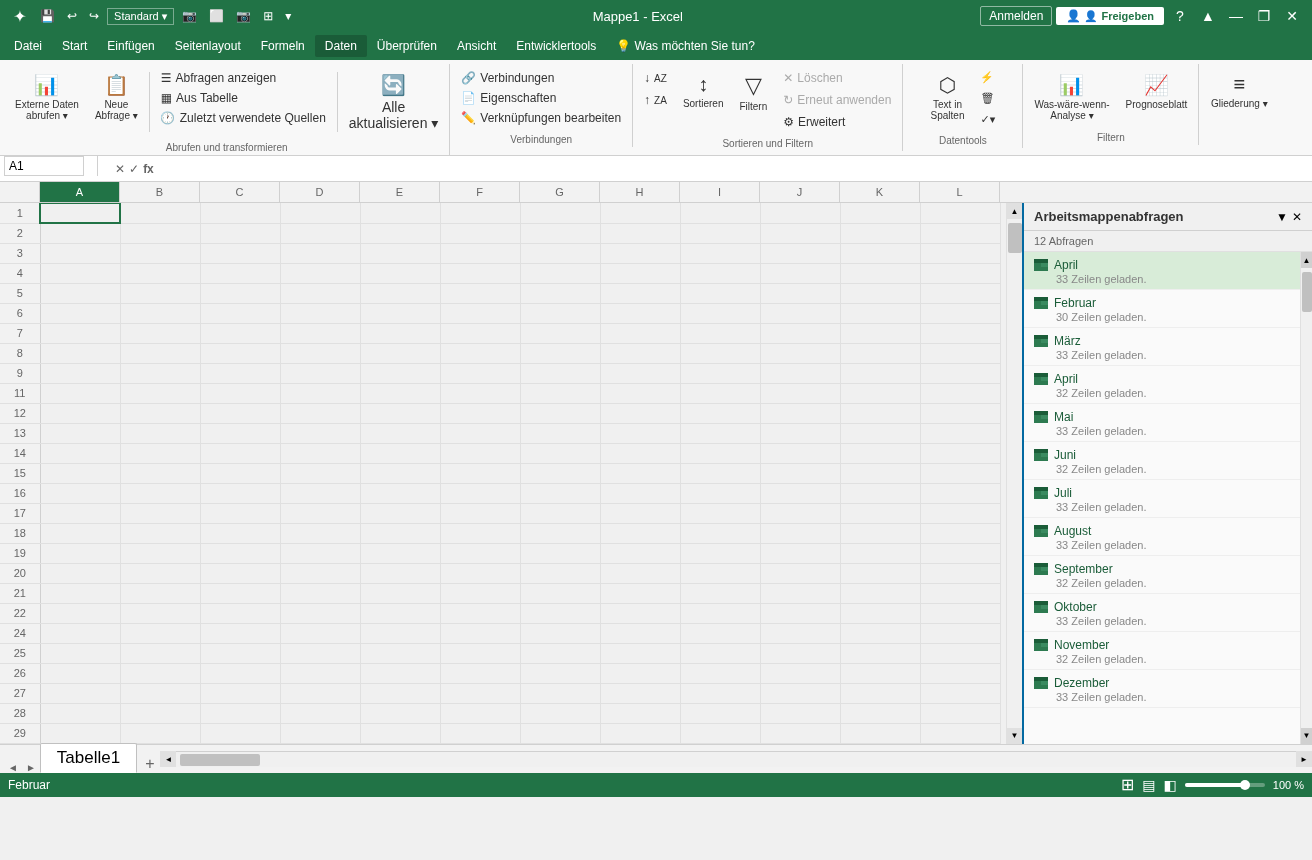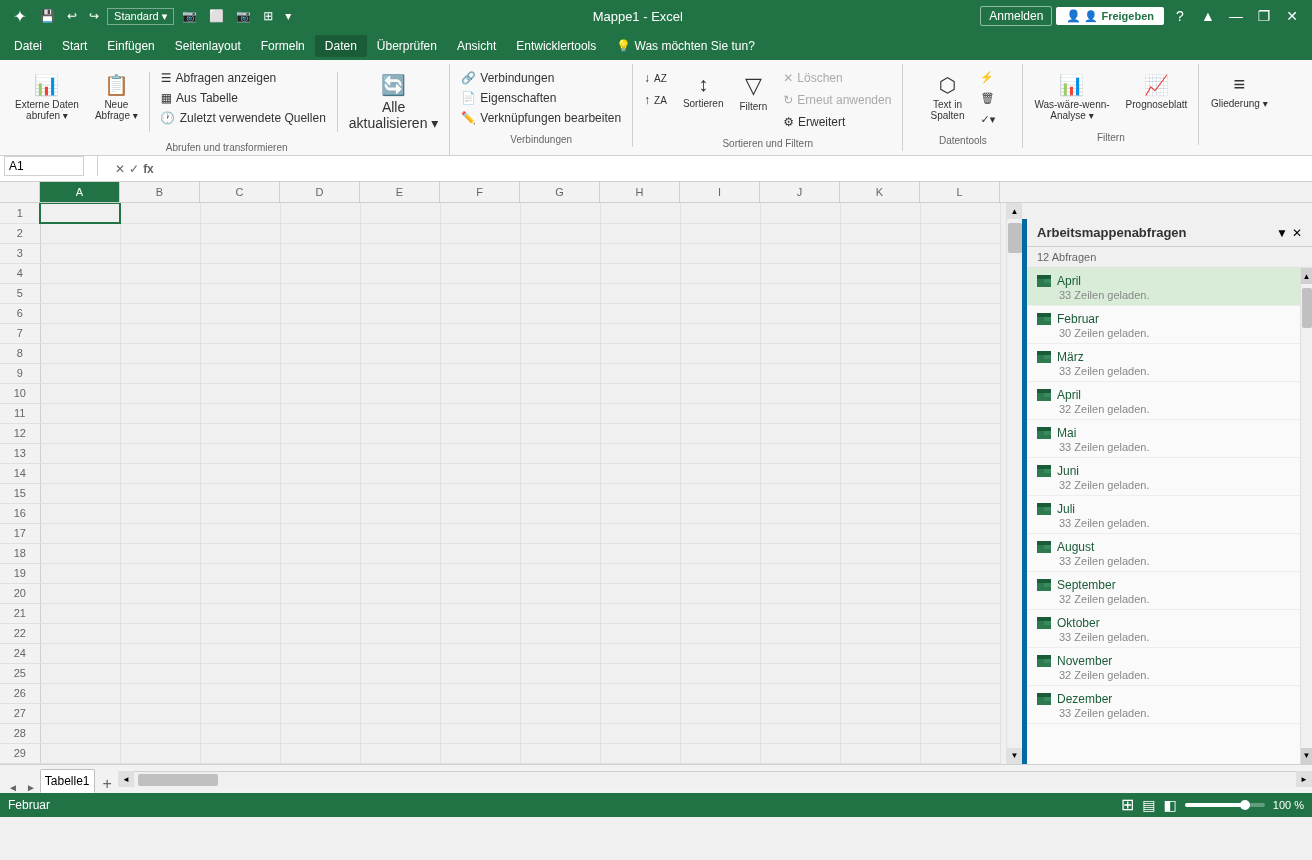--- a/index.html
+++ b/index.html
@@ -210,26 +210,26 @@
     .sheet-tabs-bar {
       background: #f2f2f2;
       border-top: 1px solid #d0d0d0;
       height: 28px;
       display: flex;
       align-items: flex-end;
       padding-left: 4px;
       gap: 0;
     }
     .sheet-tab {
-      padding: 4px 4px;
+      padding: 4px 16px;
       background: #e0e0e0;
       border: 1px solid #c0c0c0;
       border-bottom: none;
       cursor: pointer;
-      font-size: 12px;
+      font-size: 17px;
       border-radius: 2px 2px 0 0;
       margin-right: 2px;
     }
     .sheet-tab.active { background: white; border-bottom: 1px solid white; font-weight: 500; }
     .sheet-add-btn {
       background: none; border: none; cursor: pointer; font-size: 16px; color: #666;
       padding: 0 6px; display: flex; align-items: center;
     }
 
     
@@ -243,26 +243,25 @@
       font-size: 11px;
       justify-content: space-between;
     }
     .status-right { display: flex; align-items: center; gap: 8px; }
     .zoom-level { font-size: 11px; }
 
     
     .queries-panel {
       width: 290px;
       min-width: 290px;
-      border-left: 5px solid #0369a1;
+      border-left: 2px solid #0369a1;
       background: #fafafa;
       display: flex;
       flex-direction: column;
       overflow: hidden;
-      margin-top: 16px;
     }
     .queries-header {
       background: #f0f0f0;
       border-bottom: 1px solid #d0d0d0;
       padding: 6px 10px;
       display: flex;
       align-items: center;
       justify-content: space-between;
     }
     .queries-title {
@@ -695,35 +694,20 @@
                   <td class="grid-cell" style="width: 80px; min-width: 80px;"></td>
                   <td class="grid-cell" style="width: 80px; min-width: 80px;"></td>
                   <td class="grid-cell" style="width: 80px; min-width: 80px;"></td>
                   <td class="grid-cell" style="width: 80px; min-width: 80px;"></td>
                   <td class="grid-cell" style="width: 80px; min-width: 80px;"></td>
                   <td class="grid-cell" style="width: 80px; min-width: 80px;"></td>
                   <td class="grid-cell" style="width: 80px; min-width: 80px;"></td>
                 </tr>
                 <tr>
                   <td class="grid-row-header">9</td>
-                  <td class="grid-cell" style="width: 80px; min-width: 80px;"></td>
-                  <td class="grid-cell" style="width: 80px; min-width: 80px;"></td>
-                  <td class="grid-cell" style="width: 80px; min-width: 80px;"></td>
-                  <td class="grid-cell" style="width: 80px; min-width: 80px;"></td>
-                  <td class="grid-cell" style="width: 80px; min-width: 80px;"></td>
-                  <td class="grid-cell" style="width: 80px; min-width: 80px;"></td>
-                  <td class="grid-cell" style="width: 80px; min-width: 80px;"></td>
-                  <td class="grid-cell" style="width: 80px; min-width: 80px;"></td>
-                  <td class="grid-cell" style="width: 80px; min-width: 80px;"></td>
-                  <td class="grid-cell" style="width: 80px; min-width: 80px;"></td>
-                  <td class="grid-cell" style="width: 80px; min-width: 80px;"></td>
-                  <td class="grid-cell" style="width: 80px; min-width: 80px;"></td>
-                </tr>
-                <tr>
-                  <td class="grid-row-header">10</td>
                   <td class="grid-cell" style="width: 80px; min-width: 80px;"></td>
                   <td class="grid-cell" style="width: 80px; min-width: 80px;"></td>
                   <td class="grid-cell" style="width: 80px; min-width: 80px;"></td>
                   <td class="grid-cell" style="width: 80px; min-width: 80px;"></td>
                   <td class="grid-cell" style="width: 80px; min-width: 80px;"></td>
                   <td class="grid-cell" style="width: 80px; min-width: 80px;"></td>
                   <td class="grid-cell" style="width: 80px; min-width: 80px;"></td>
                   <td class="grid-cell" style="width: 80px; min-width: 80px;"></td>
                   <td class="grid-cell" style="width: 80px; min-width: 80px;"></td>
                   <td class="grid-cell" style="width: 80px; min-width: 80px;"></td>

